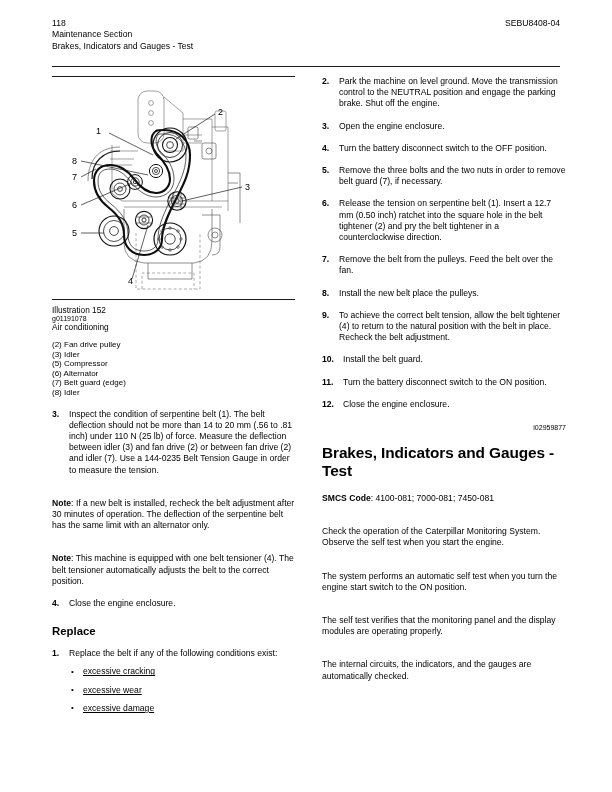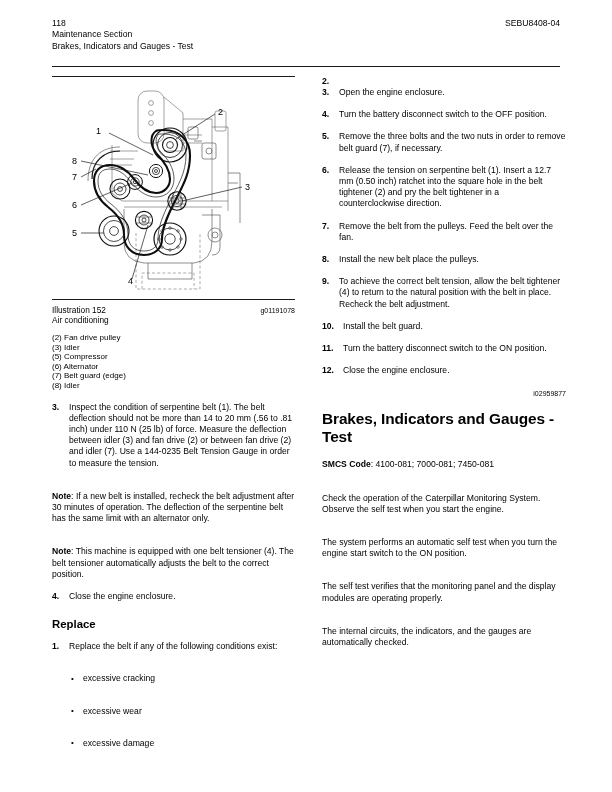--- a/index.html
+++ b/index.html
@@ -83,20 +83,21 @@
     height: 0;
     border-top: 1px solid #1a1a1a;
     margin-top: 2px;
   }
 
   .caption-row {
     display: flex;
     justify-content: space-between;
     align-items: baseline;
     margin-top: 5px;
+    flex-direction: column;
   }
   .caption-title { font-size: 8.3px; }
   .caption-code { font-size: 7px; }
 
   .caption-sub {
     font-size: 8.3px;
   }
 
   .legend {
     margin-top: 8px;
@@ -126,21 +127,22 @@
     left: 0;
     top: 0;
     font-weight: bold;
   }
 
   .bullet {
     position: relative;
     padding-left: 31px;
     font-size: 8.6px;
     line-height: 11.2px;
-    margin-top: 21px;
+    margin-top: 7px;
+    text-decoration: underline;
   }
   .bullet::before {
     content: "\2022";
     position: absolute;
     left: 19px;
     top: -0.5px;
     font-size: 8px;
   }
 
   .note { }
@@ -395,20 +397,21 @@
 
     <div class="bullet">excessive cracking</div>
     <div class="bullet">excessive wear</div>
     <div class="bullet">excessive damage</div>
   </div>
 
   <div class="col-right">
 
     <div class="step" style="margin-top:0">
       <span class="step-num">2.</span>
+      <span>Park the machine on level ground. Move the transmission control to the NEUTRAL position and engage the parking brake. Shut off the engine.</span>
     </div>
     <div class="step">
       <span class="step-num">3.</span>
       <span>Open the engine enclosure.</span>
     </div>
     <div class="step">
       <span class="step-num">4.</span>
       <span>Turn the battery disconnect switch to the OFF position.</span>
     </div>
     <div class="step">

